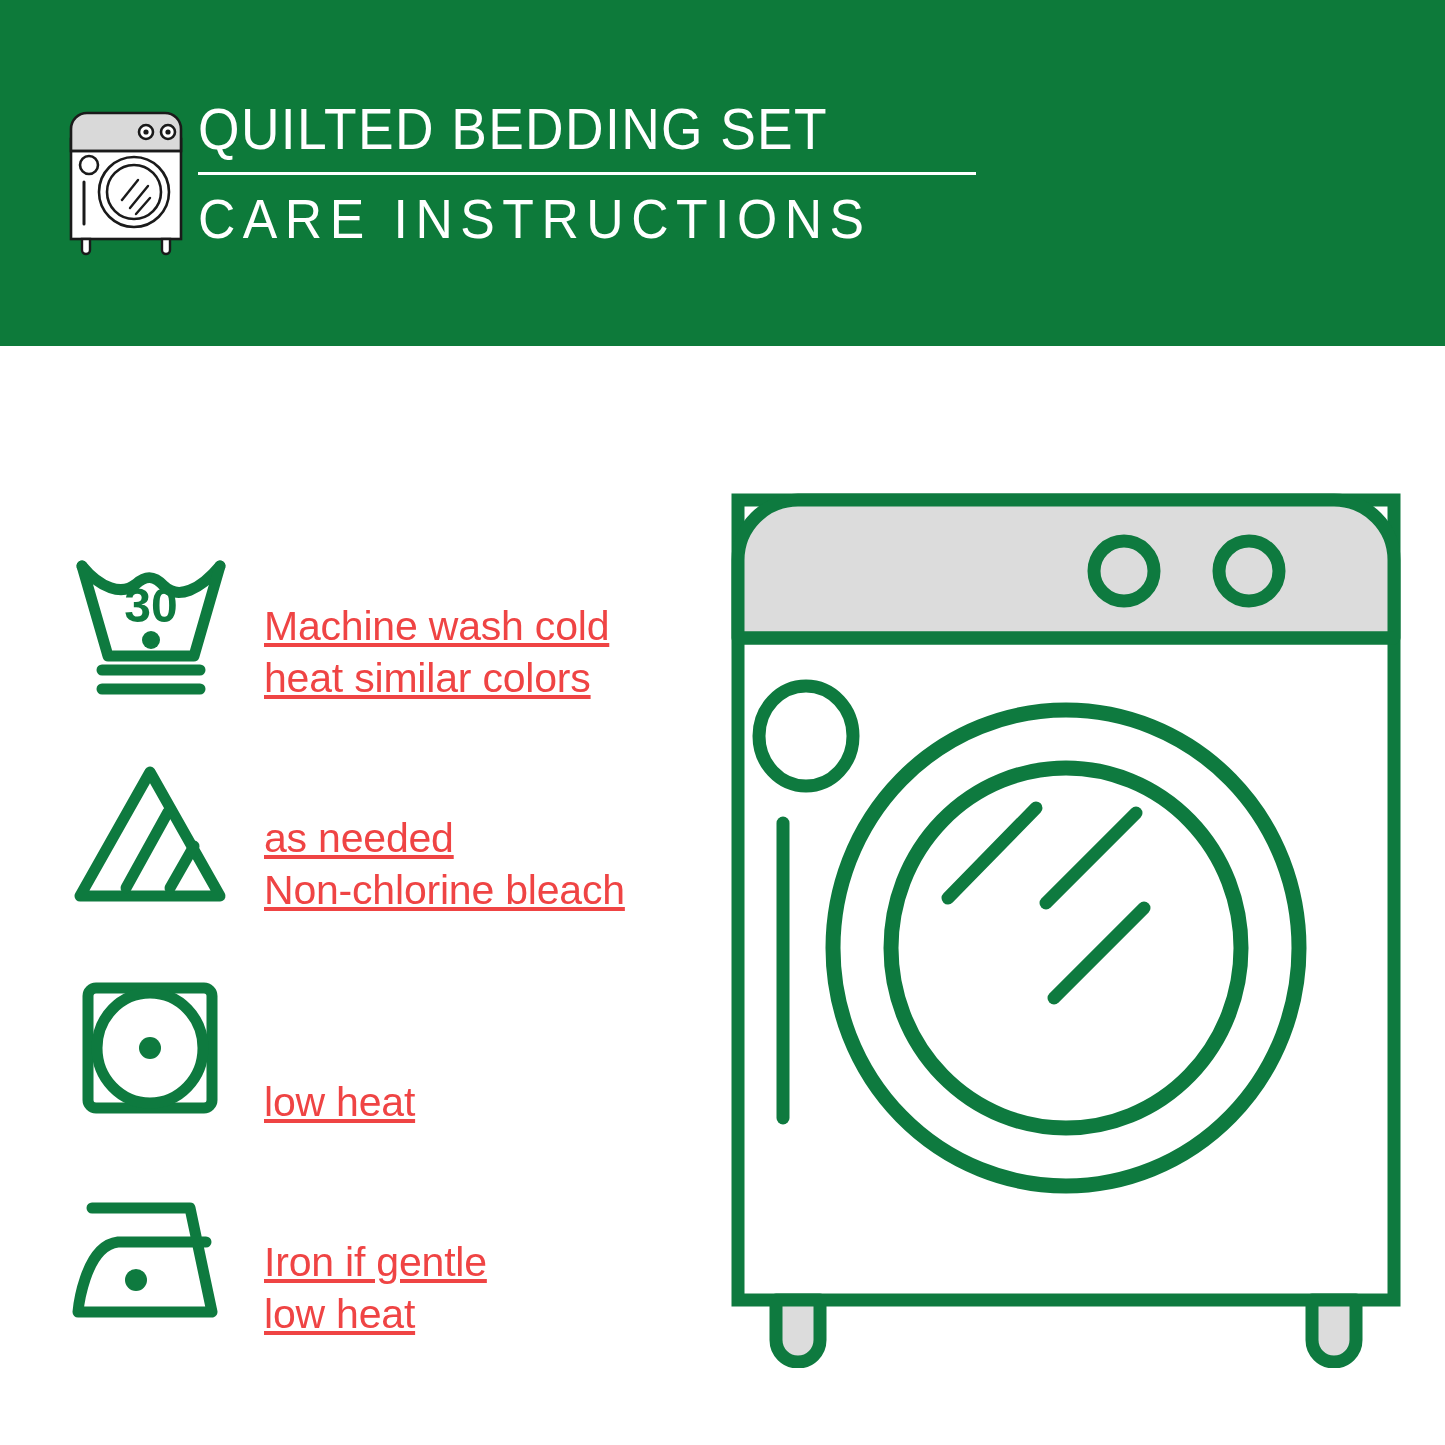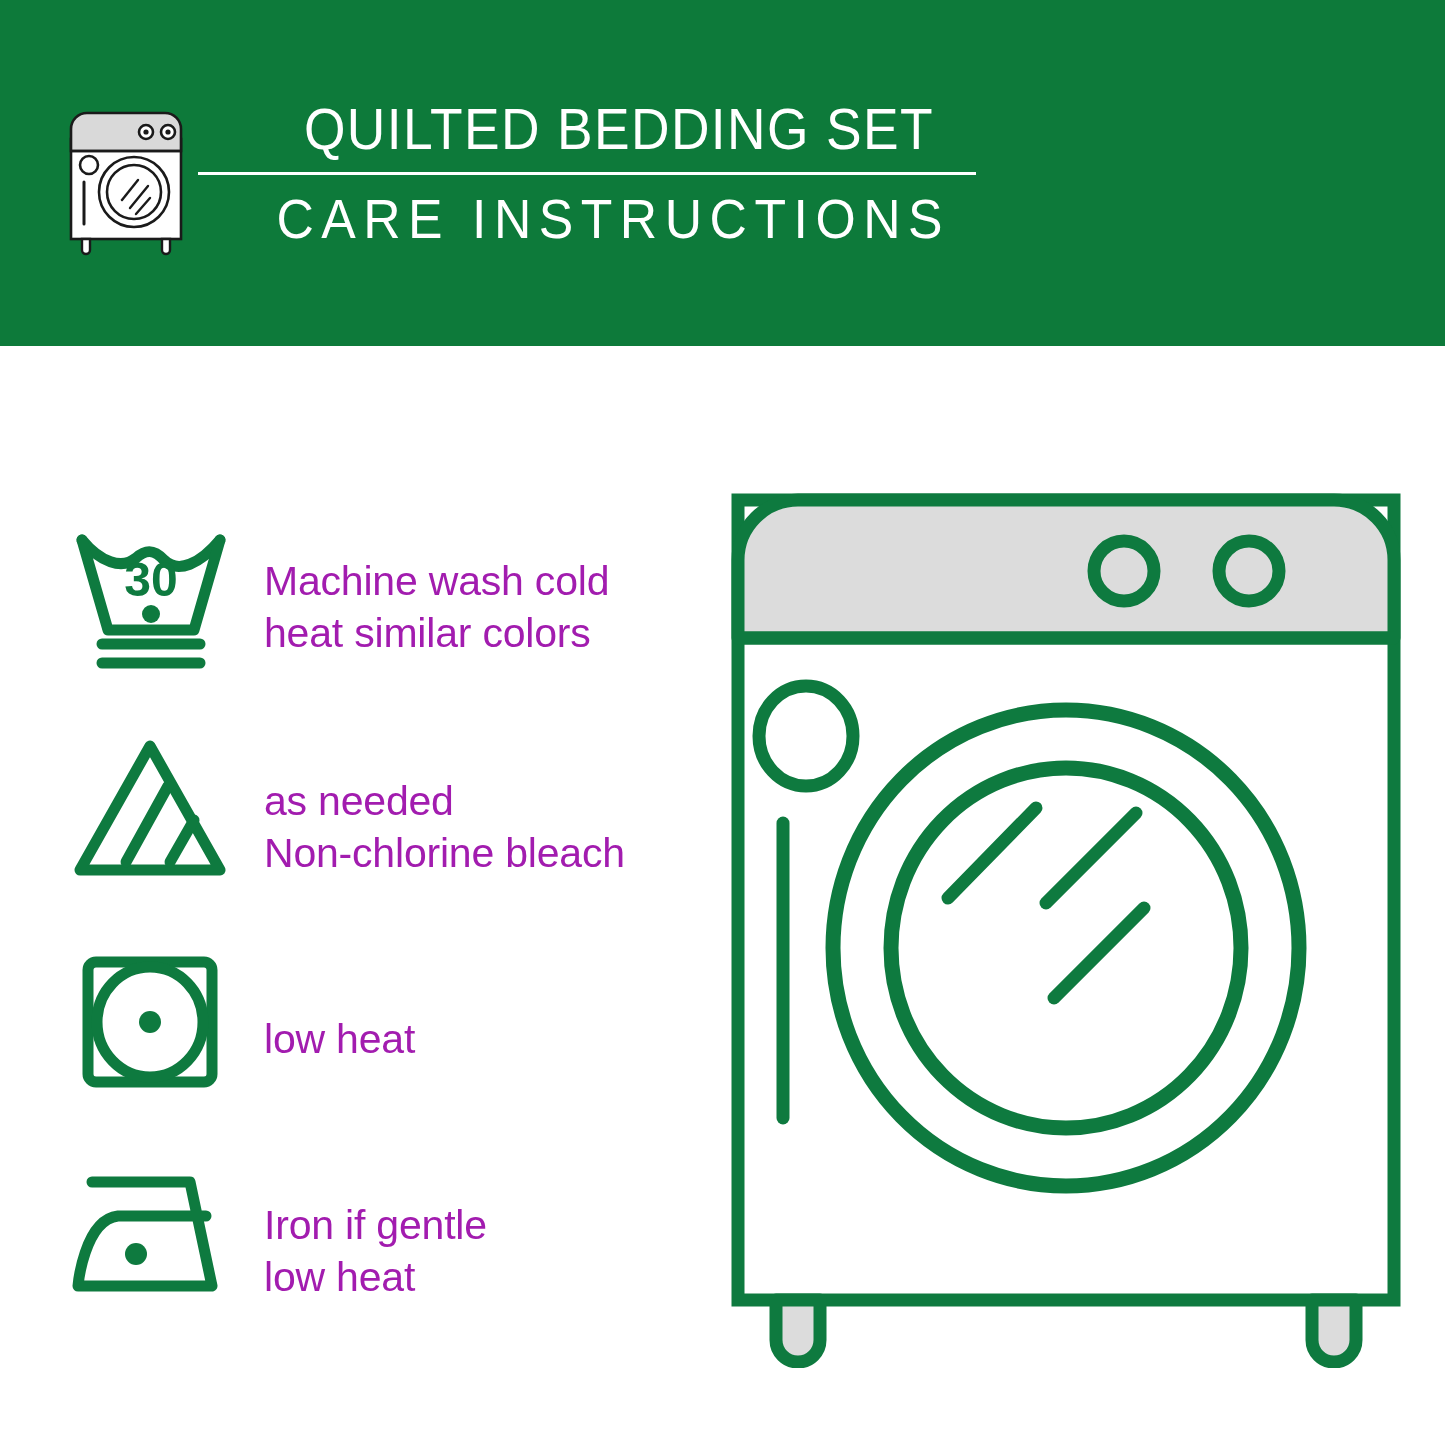--- a/index.html
+++ b/index.html
@@ -32,21 +32,20 @@
     left: 62px;
     top: 104px;
     width: 128px;
     height: 152px;
   }
   #header-text {
     position: absolute;
     left: 198px;
     top: 98px;
     width: 800px;
-    text-align: right;
   }
   #title-main {
     color: #ffffff;
     font-size: 58px;
     line-height: 62px;
     font-weight: 400;
     letter-spacing: 1.5px;
     white-space: nowrap;
     transform: scaleX(0.92);
     transform-origin: left center;
@@ -72,40 +71,41 @@
   
   #care-list {
     position: absolute;
     left: 70px;
     top: 492px;
     width: 620px;
   }
   .care-row {
     position: relative;
     display: flex;
-    align-items: center;
+    align-items: flex-end;
     height: 212px;
   }
   .care-symbol {
     flex: 0 0 170px;
     width: 170px;
     height: 160px;
     display: flex;
     align-items: center;
     justify-content: center;
   }
   .care-text {
     flex: 1 1 auto;
     padding-left: 24px;
     padding-top: 18px;
-    color: #a21caf;
+    color: #ef4444;
     font-size: 41px;
     line-height: 52px;
     font-weight: 400;
     letter-spacing: -0.2px;
+    text-decoration: underline;
   }
   .care-text .line {
     display: block;
     white-space: nowrap;
   }
   .row-2 .care-text, .row-3 .care-text, .row-4 .care-text { padding-top: 34px; }
 
   
   #washer-illustration {
     position: absolute;

